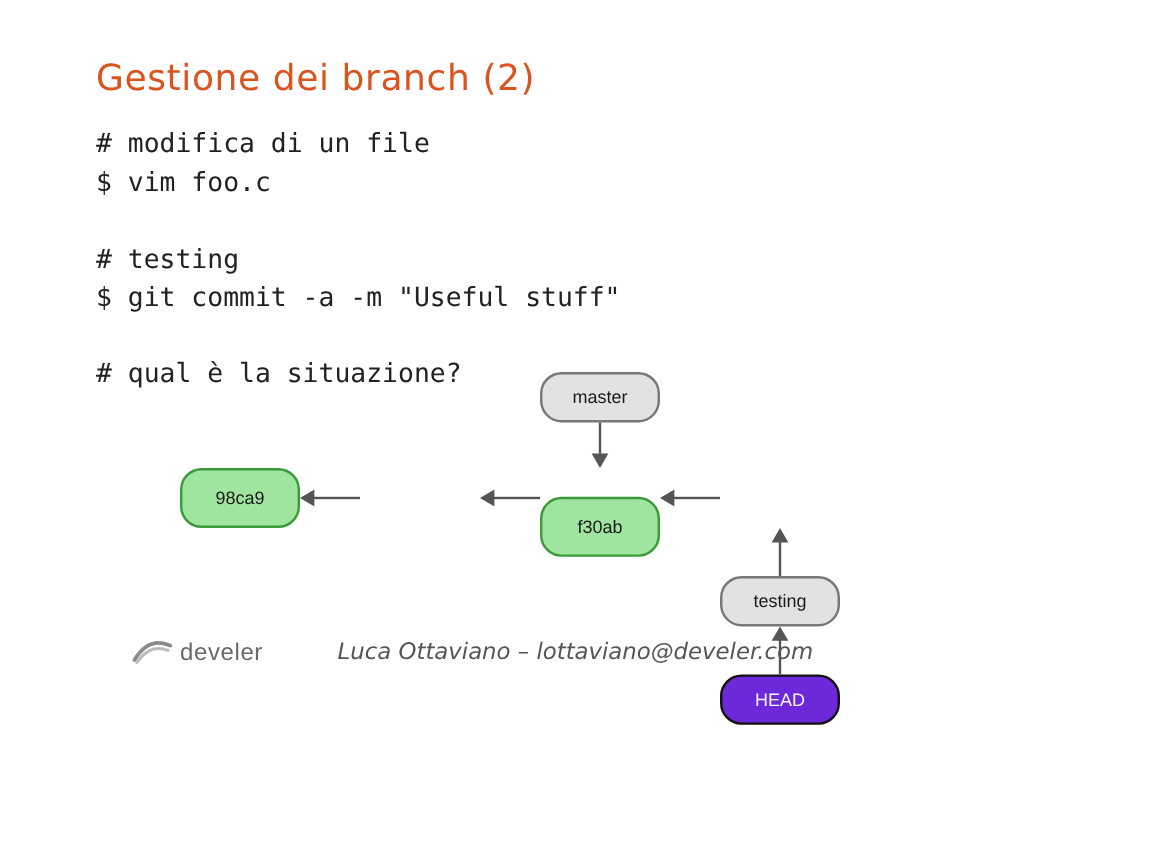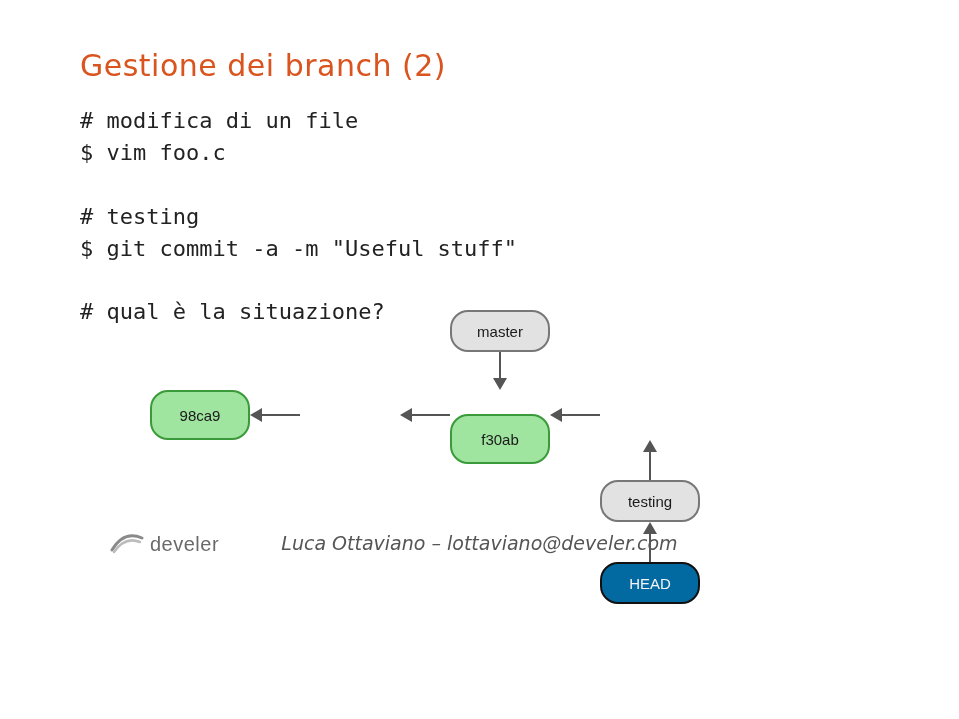--- a/index.html
+++ b/index.html
@@ -66,21 +66,21 @@
     width: 100px;
     height: 42px;
     background: #e2e2e2;
     border: 2px solid #777;
     font-size: 15px;
     color: #1a1a1a;
   }
   .head-node {
     width: 100px;
     height: 42px;
-    background: #0369a1;
+    background: #6d28d9;
     border: 2px solid #111;
     color: #f4f4f4;
     font-size: 15px;
   }
 
   
   .arrow {
     position: absolute;
   }
   .arrow.h .shaft {

